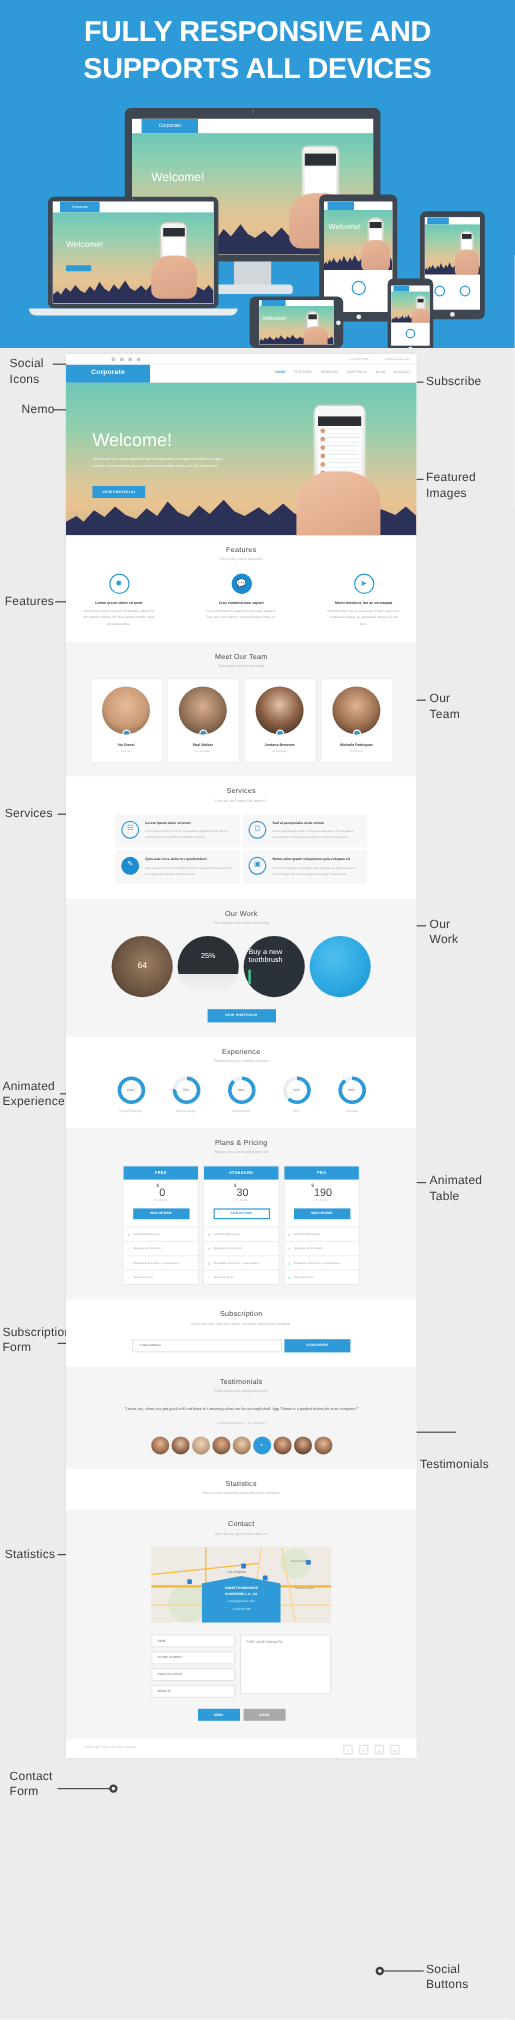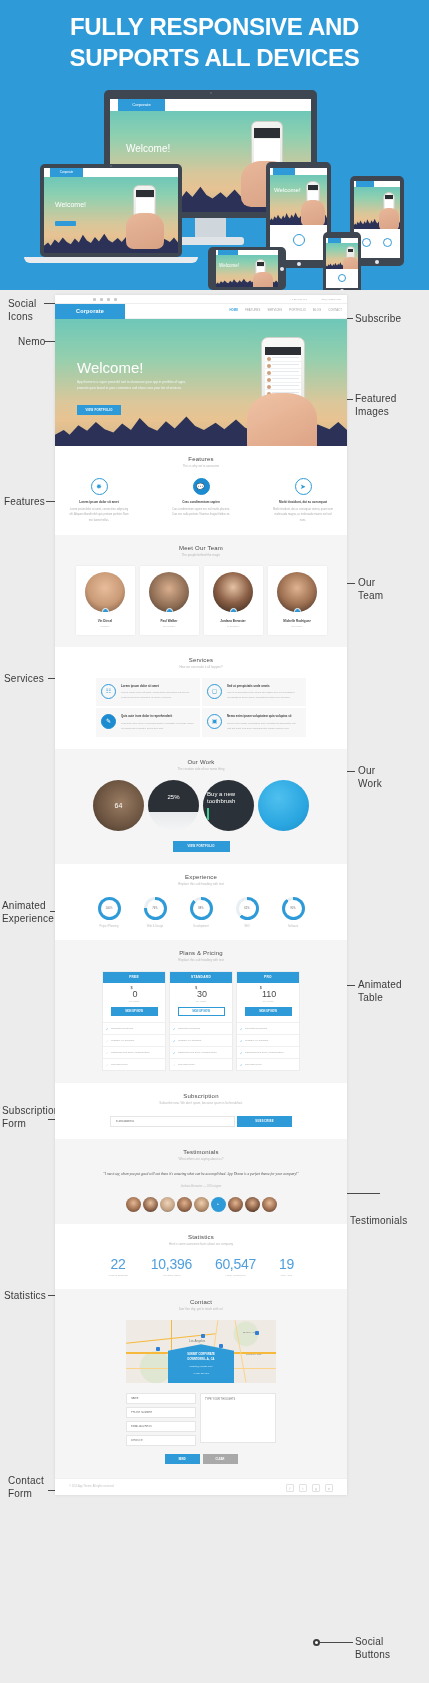--- a/index.html
+++ b/index.html
@@ -735,21 +735,21 @@
           <div class="pper">Per Month</div>
           <div class="pbtn ghost">SIGN UP NOW</div>
           <div class="pfeat"><i>✓</i><span>Unlimited Revisions</span></div>
           <div class="pfeat"><i>✓</i><span>Quisque vel tincidunt</span></div>
           <div class="pfeat"><i>✓</i><span>Phasellus felis dolor, condimentum</span></div>
           <div class="pfeat"><i class="off">✓</i><span>Sed risus enim</span></div>
         </div>
         <div class="plan">
           <div class="phead">PRO</div>
           <div class="pprice">
-            <sup>$</sup><span>110</span>
+            <sup>$</sup><span>190</span>
           </div>
           <div class="pper">Per Month</div>
           <div class="pbtn">SIGN UP NOW</div>
           <div class="pfeat"><i>✓</i><span>Unlimited Revisions</span></div>
           <div class="pfeat"><i>✓</i><span>Quisque vel tincidunt</span></div>
           <div class="pfeat"><i>✓</i><span>Phasellus felis dolor, condimentum</span></div>
           <div class="pfeat"><i>✓</i><span>Sed risus enim</span></div>
         </div>
       </div>
     </div>
@@ -780,38 +780,20 @@
         <div class="thumb act">●</div>
         <div class="thumb" style="background:radial-gradient(circle at 50% 40%,#e4b590 0%,#8e6146 60%,#33251c 100%);"></div>
         <div class="thumb" style="background:radial-gradient(circle at 50% 40%,#dcae8a 0%,#7d553e 60%,#241a14 100%);"></div>
         <div class="thumb" style="background:radial-gradient(circle at 50% 40%,#e8bd98 0%,#97684b 60%,#3a2a20 100%);"></div>
       </div>
     </div>
 
     <div class="sec">
       <h3>Statistics</h3>
       <div class="sub">Here's some awesome facts about our company</div>
-      <div class="stats-row">
-        <div class="stat">
-          <b>22</b>
-          <s>Years in Business</s>
-        </div>
-        <div class="stat">
-          <b>10,396</b>
-          <s>App Store Sales</s>
-        </div>
-        <div class="stat">
-          <b>60,547</b>
-          <s>Happy Customers</s>
-        </div>
-        <div class="stat">
-          <b>19</b>
-          <s>Free Apps</s>
-        </div>
-      </div>
     </div>
 
     <div class="sec alt" style="padding-bottom:14px;">
       <h3>Contact</h3>
       <div class="sub">Don't be shy, get in touch with us!</div>
 
       <div class="map">
         <div class="land"></div>
         <div class="road" style="left:0;top:32px;width:100%;height:1.4px;"></div>
         <div class="road" style="left:0;top:18px;width:60%;height:1.2px;transform:rotate(-6deg);"></div>

